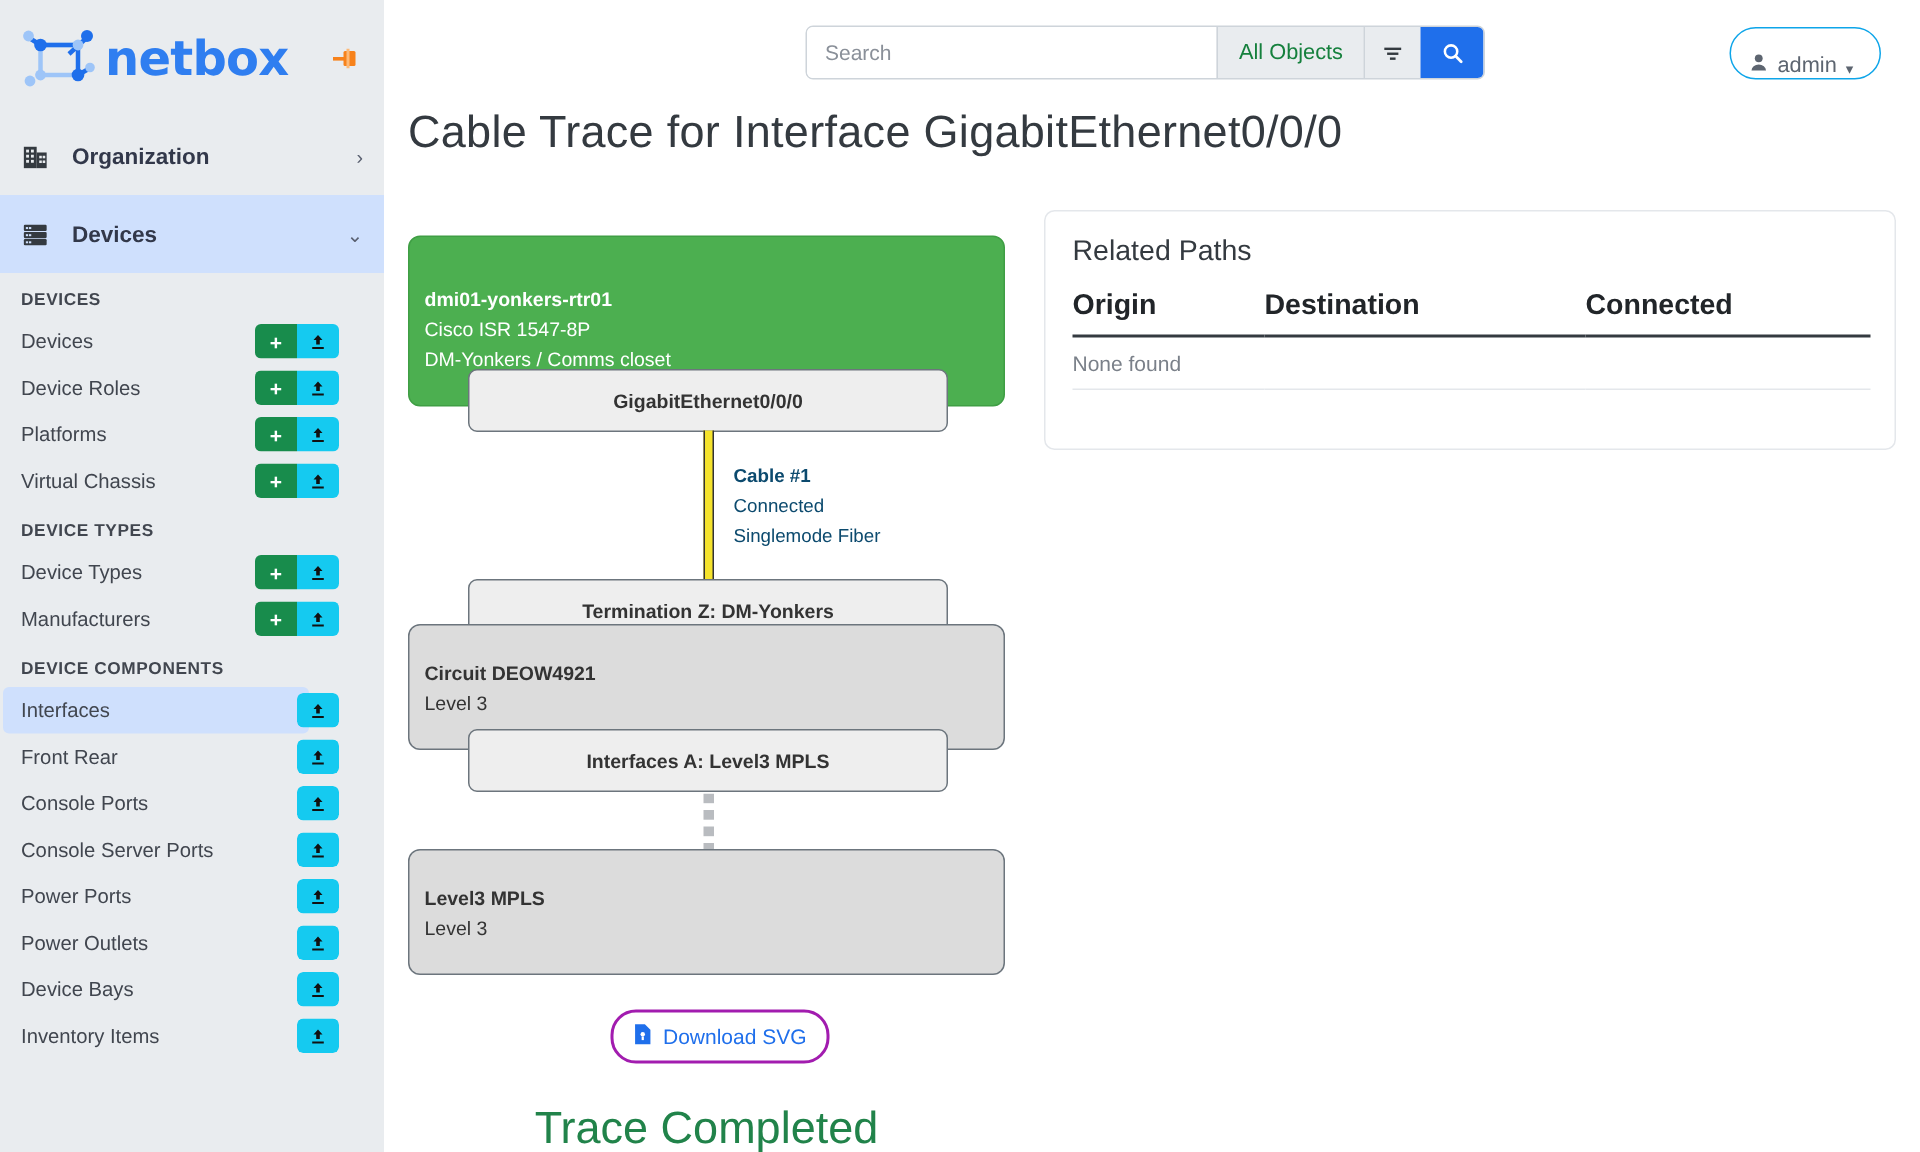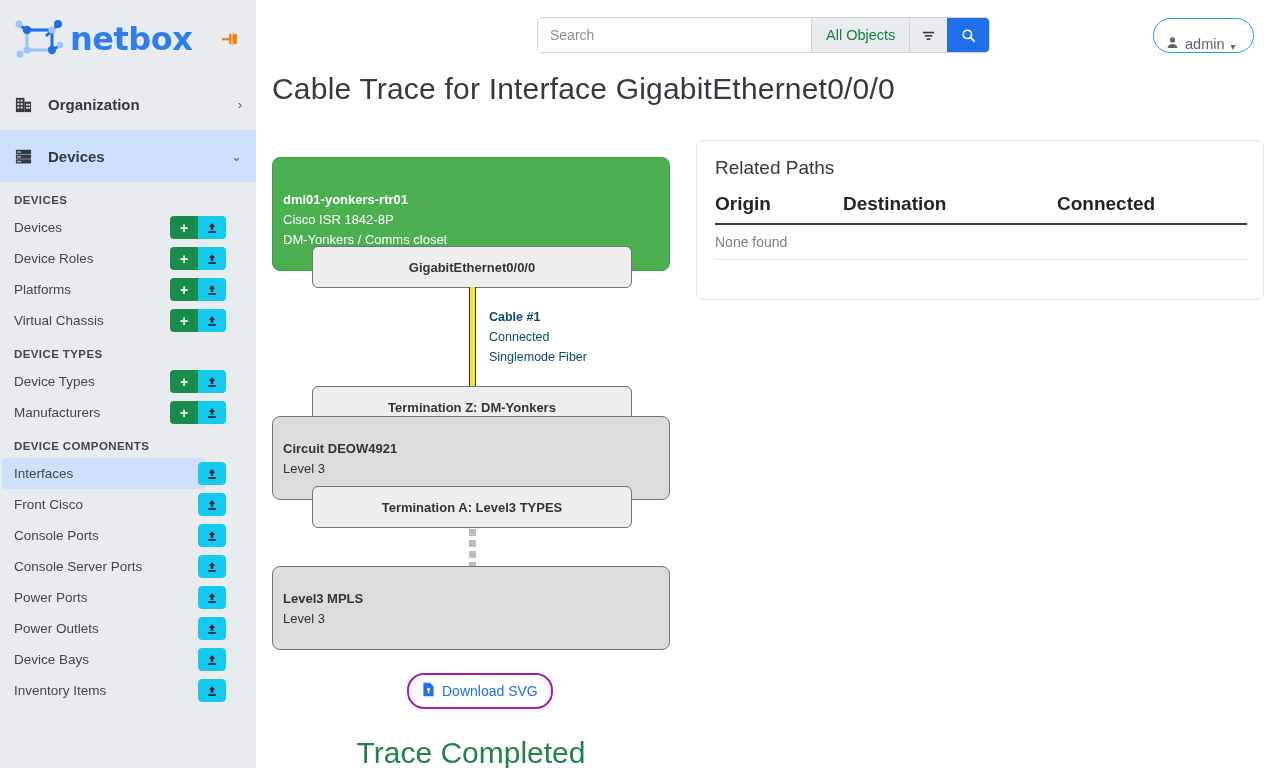--- a/index.html
+++ b/index.html
@@ -352,21 +352,21 @@
     <span class="ni-label">Interfaces</span>
     <span class="btn-pair" style="right:-20px;">
       <span class="btn-imp solo">
         <svg viewBox="0 0 14 14" width="12" height="12">
             <path d="M7 1.5 L10.5 5.5 H8.4 V9 H5.6 V5.5 H3.5 Z M2.5 10.8 H11.5 V12.4 H2.5 Z" fill="#111"></path>
           </svg>
       </span>
     </span>
   </div>
   <div class="nav-item">
-    <span class="ni-label">Front Cisco</span>
+    <span class="ni-label">Front Rear</span>
     <span class="btn-pair">
       <span class="btn-imp solo">
         <svg viewBox="0 0 14 14" width="12" height="12">
             <path d="M7 1.5 L10.5 5.5 H8.4 V9 H5.6 V5.5 H3.5 Z M2.5 10.8 H11.5 V12.4 H2.5 Z" fill="#111"></path>
           </svg>
       </span>
     </span>
   </div>
   <div class="nav-item">
     <span class="ni-label">Console Ports</span>
@@ -460,21 +460,21 @@
     <span style="font-size:10px;">▾</span>
   </div>
 </div>
 
 <div id="page-title">Cable Trace for Interface GigabitEthernet0/0/0</div>
 
 <div id="trace" style="position:absolute;left:272px;top:140px;width:398px;height:660px;">
 
   <div class="node device" style="position:absolute;left:0;top:17px;">
     <div class="n-title">dmi01-yonkers-rtr01</div>
-    <div class="n-sub">Cisco ISR 1842-8P</div>
+    <div class="n-sub">Cisco ISR 1547-8P</div>
     <div class="n-sub">DM-Yonkers / Comms closet</div>
   </div>
 
   <div class="term" style="top:106px;">
     <span>GigabitEthernet0/0/0</span>
   </div>
 
   <div class="cable-line" style="left:197px;top:147px;height:105px;"></div>
   <div class="cable-label" style="left:217px;top:167px;">
     <div><b>Cable #1</b></div>
@@ -485,21 +485,21 @@
   <div class="term" style="top:246px;">
     <span>Termination Z: DM-Yonkers</span>
   </div>
 
   <div class="node circuit" style="position:absolute;left:0;top:276px;">
     <div class="n-title">Circuit DEOW4921</div>
     <div class="n-sub">Level 3</div>
   </div>
 
   <div class="term" style="top:346px;">
-    <span>Termination A: Level3 TYPES</span>
+    <span>Interfaces A: Level3 MPLS</span>
   </div>
 
   <div class="dot-line" style="top:389px;height:37px;"></div>
 
   <div class="node circuit" style="position:absolute;left:0;top:426px;">
     <div class="n-title">Level3 MPLS</div>
     <div class="n-sub">Level 3</div>
   </div>
 
   <div id="dl-btn">

